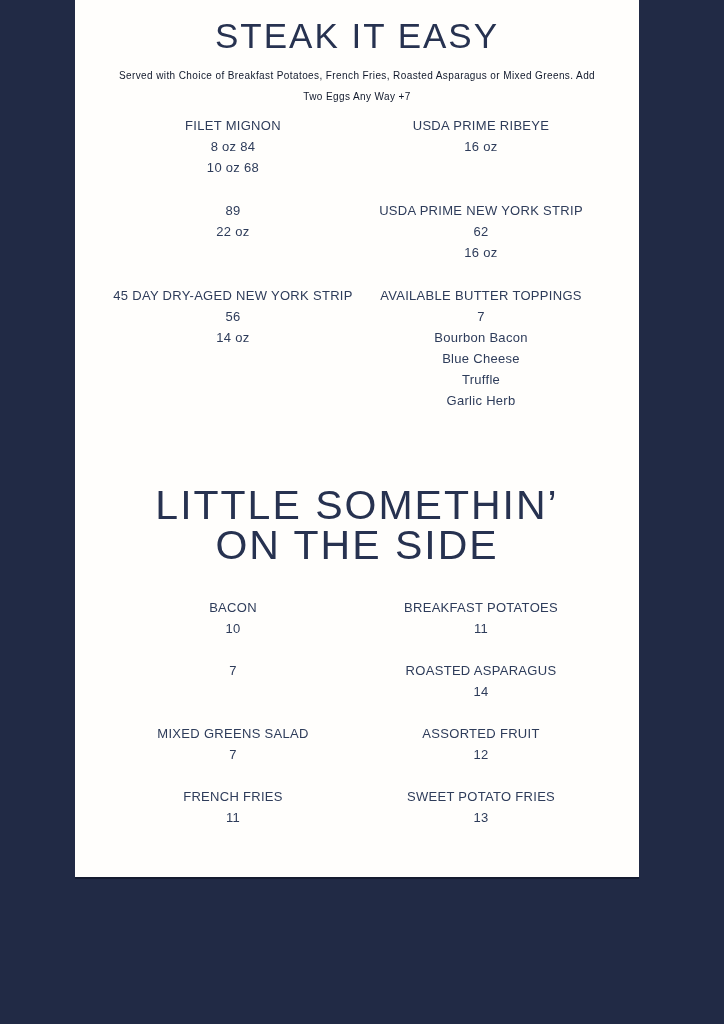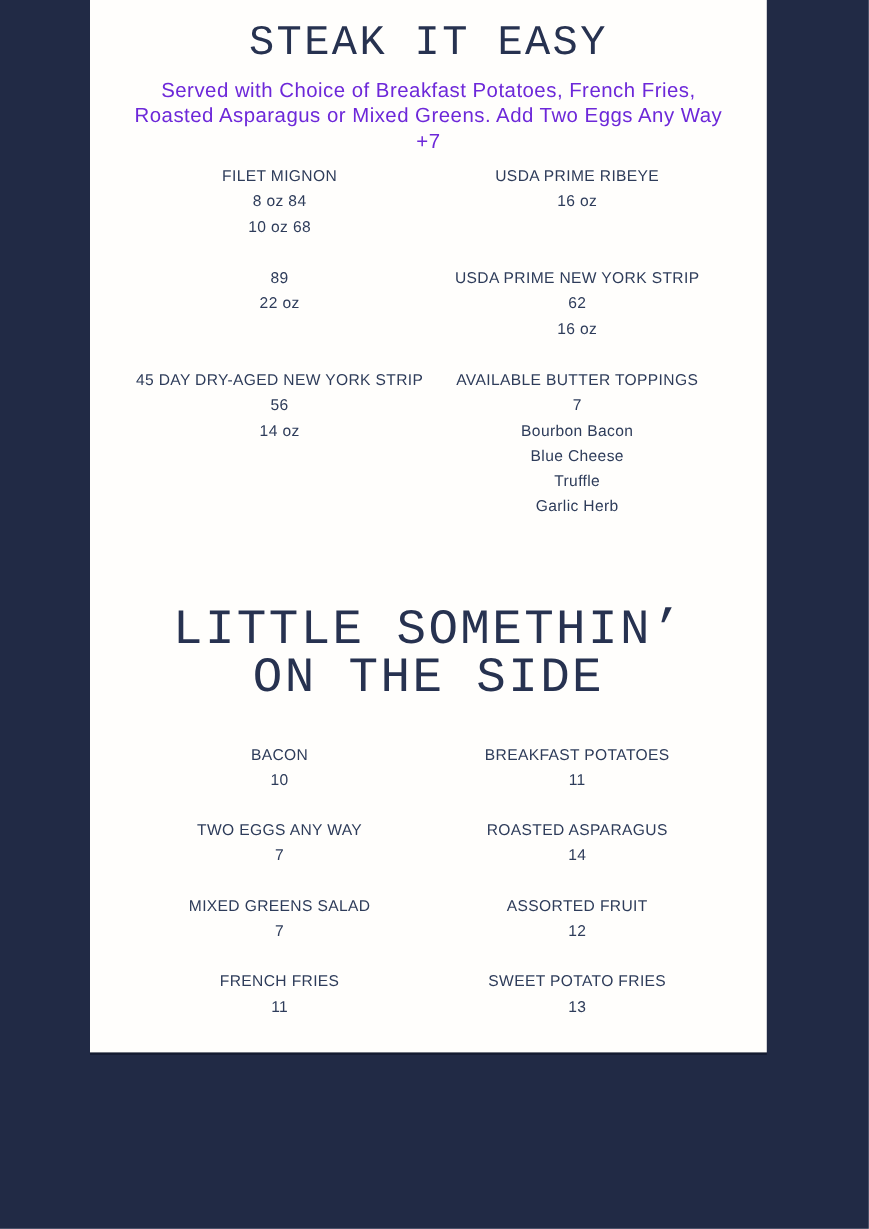--- a/index.html
+++ b/index.html
@@ -15,44 +15,44 @@
     left: 75px;
     top: 0;
     width: 564px;
     height: 877px;
     background: #fffefc;
     box-shadow: 0 2px 0 rgba(8, 12, 28, 0.5);
     padding: 16px 34px 0 34px;
     color: #2e3c5a;
   }
   .display-title {
-    font-family: Liberation Mono, monospace;
+    font-family: Liberation Sans, sans-serif;
     font-weight: 400;
     color: #273250;
     text-align: center;
     letter-spacing: 2px;
   }
   h1.display-title {
     font-size: 35px;
     line-height: 40px;
   }
   h2.display-title {
     font-size: 41px;
     line-height: 40px;
     max-width: 478px;
     margin: 74px auto 0 auto;
   }
   .subtitle {
     margin: 9px auto 0 auto;
     max-width: 502px;
     text-align: center;
-    font-size: 17px;
+    font-size: 10px;
     line-height: 21px;
     letter-spacing: 0.4px;
-    color: #6d28d9;
+    color: #0f172a;
   }
   .two-col-grid {
     display: grid;
     grid-template-columns: 1fr 1fr;
     row-gap: 22px;
     align-items: start;
   }
   .steak-grid { margin-top: 8px; }
   .sides-grid { margin-top: 32px; row-gap: 21px; }
   .menu-item { text-align: center; }
@@ -127,21 +127,20 @@
       <div class="item-name">BACON</div>
       <div class="item-price">10</div>
     </div>
 
     <div class="menu-item">
       <div class="item-name">BREAKFAST POTATOES</div>
       <div class="item-price">11</div>
     </div>
 
     <div class="menu-item">
-      <div class="item-name">TWO EGGS ANY WAY</div>
       <div class="item-price">7</div>
     </div>
 
     <div class="menu-item">
       <div class="item-name">ROASTED ASPARAGUS</div>
       <div class="item-price">14</div>
     </div>
 
     <div class="menu-item">
       <div class="item-name">MIXED GREENS SALAD</div>

